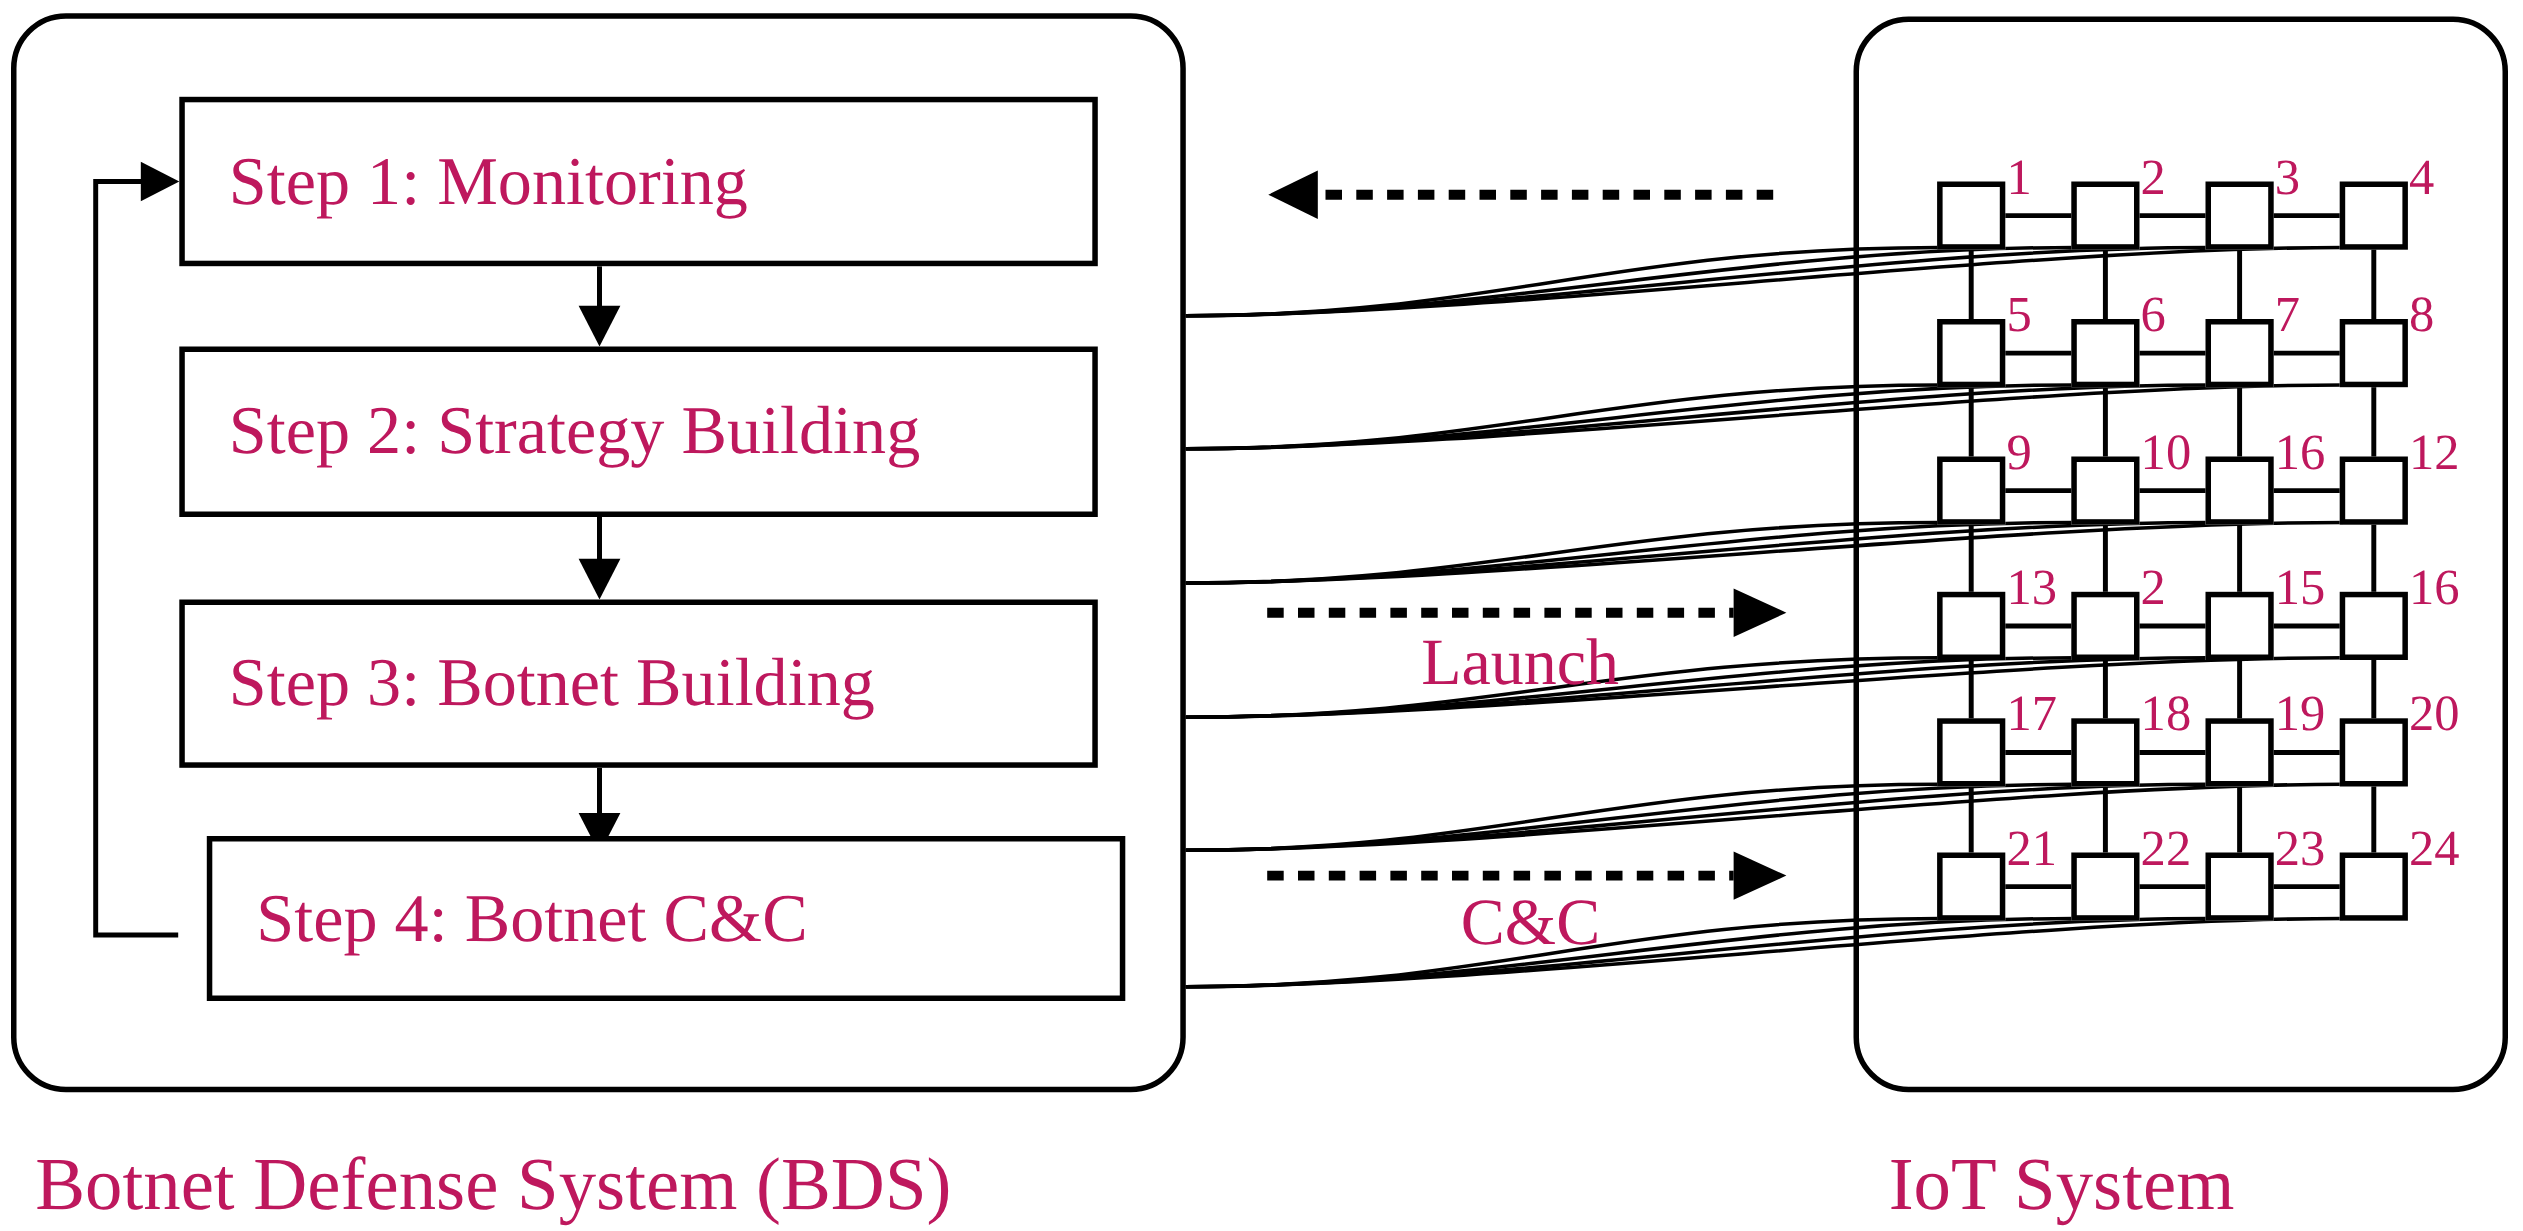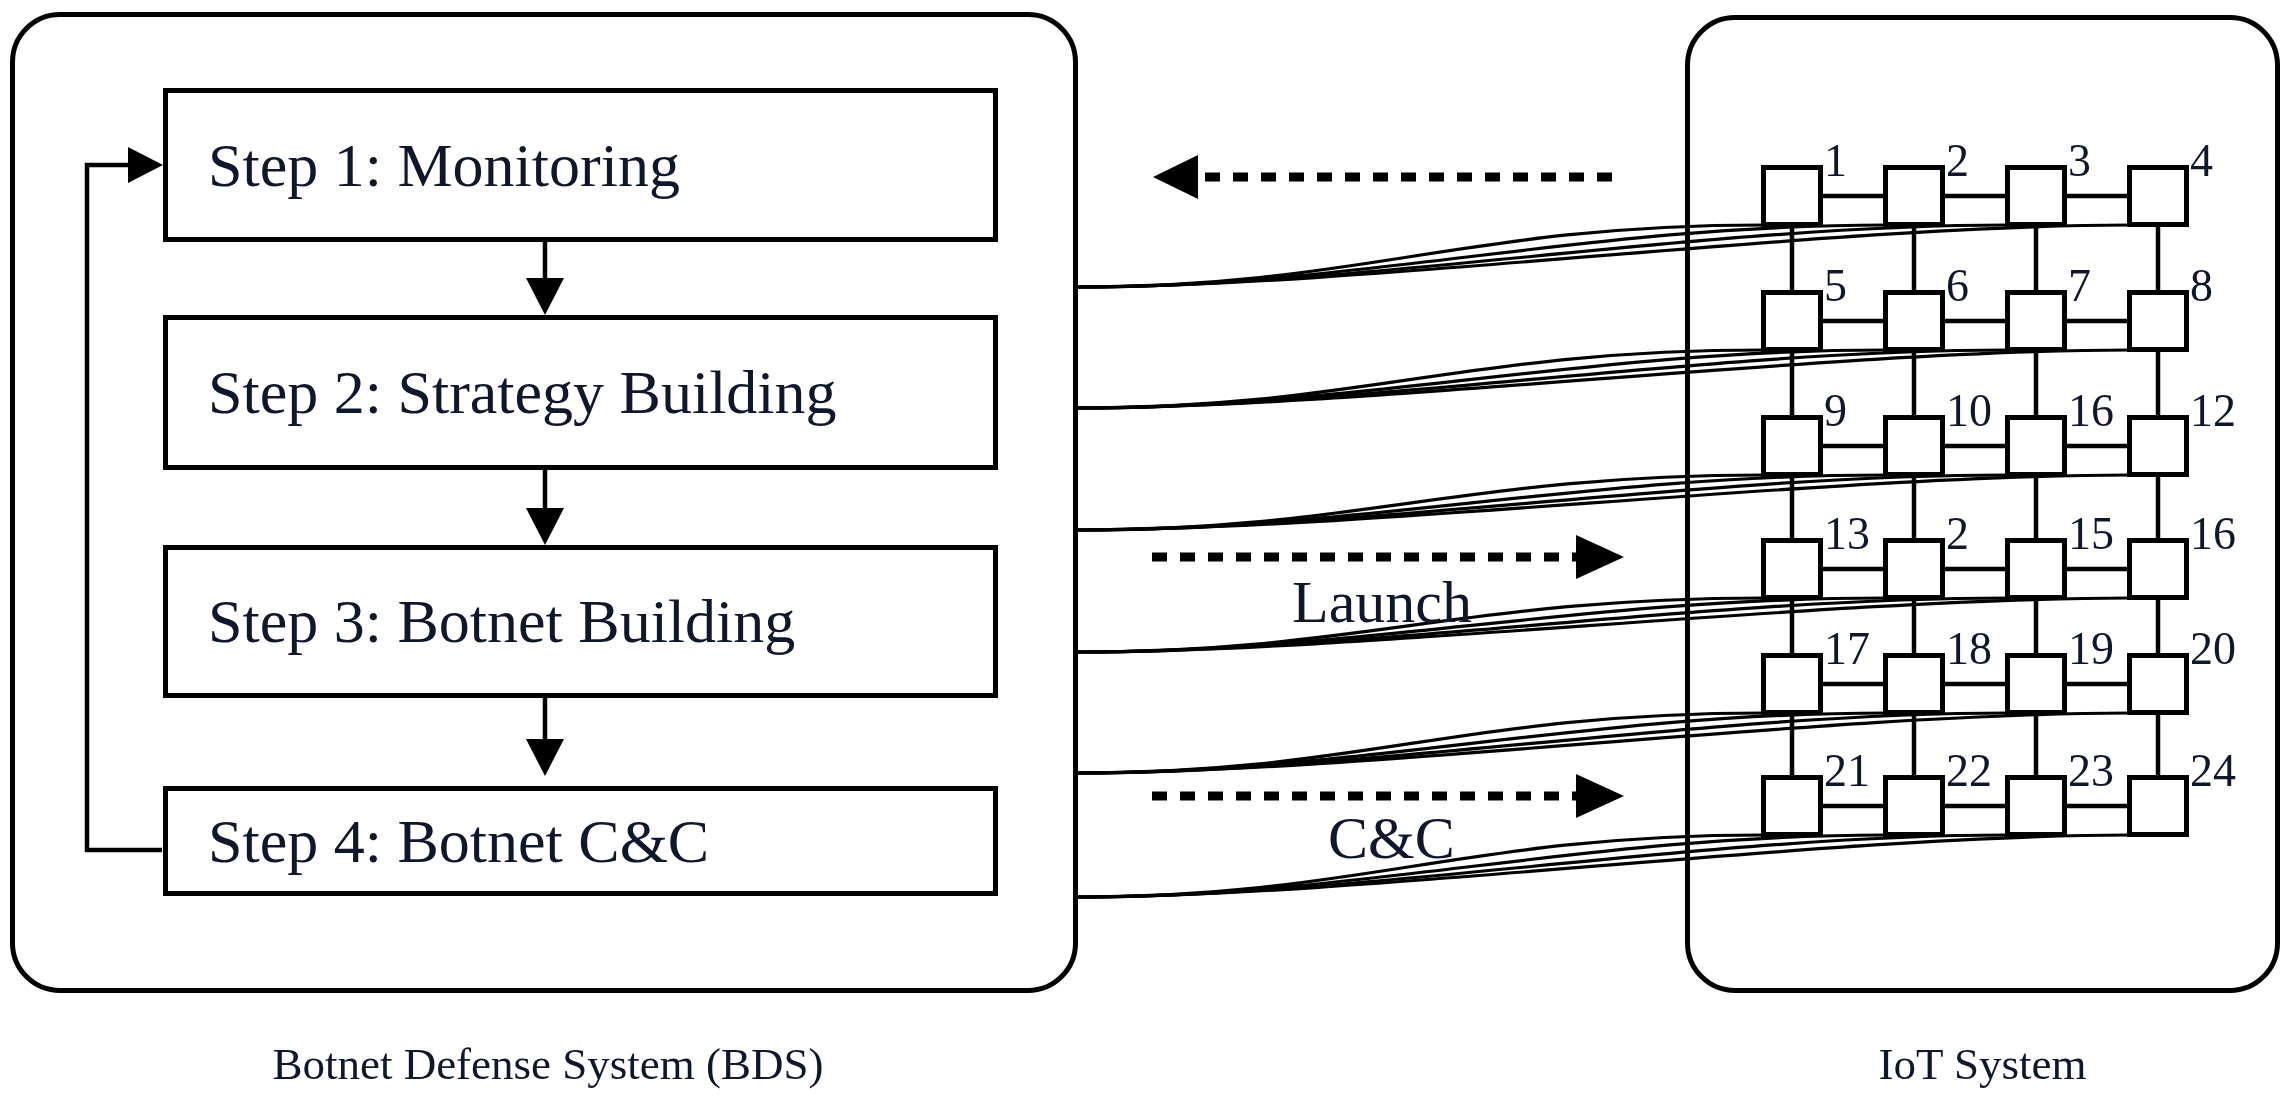--- a/index.html
+++ b/index.html
@@ -2,21 +2,21 @@
 <html><head>
 <meta charset="utf-8">
 <style>
   html, body { margin: 0; padding: 0; background: #ffffff; }
   .canvas {
     position: relative;
     width: 2294px;
     height: 1119px;
     background: #ffffff;
     font-family: "Liberation Serif", "DejaVu Serif", serif;
-    color: #0f172a;
+    color: #be185d;
     overflow: hidden;
   }
   .layer { position: absolute; left: 0; top: 0; }
   .frame {
     position: absolute;
     border: 5px solid #000;
     border-radius: 50px;
     background: transparent;
     box-sizing: border-box;
   }
@@ -50,24 +50,24 @@
     white-space: nowrap;
   }
   .flow-label {
     position: absolute;
     font-size: 60px;
     line-height: 1;
     white-space: nowrap;
   }
   .sys-label {
     position: absolute;
-    font-size: 45px;
+    font-size: 68px;
     line-height: 1;
-    text-align: center;
-    white-space: nowrap;
+    white-space: nowrap;
+    margin-left: 32px;
   }
   svg line, svg path { stroke: #000; fill: none; }
   svg polygon { fill: #000; stroke: none; }
 </style>
 </head>
 <body>
 
 <div class="canvas">
 
   <svg class="layer" width="2294" height="1119" viewBox="0 0 2294 1119">
@@ -161,21 +161,21 @@
 
   <div class="stepbox" style="top:88px; height:154px;">
     <span>Step 1: Monitoring</span>
   </div>
   <div class="stepbox" style="top:315px; height:155px;">
     <span>Step 2: Strategy Building</span>
   </div>
   <div class="stepbox" style="top:545px; height:153px;">
     <span>Step 3: Botnet Building</span>
   </div>
-  <div class="stepbox" style="top:786px; height:110px;">
+  <div class="stepbox" style="top:760px; height:150px;margin-left:25px;">
     <span>Step 4: Botnet C&amp;C</span>
   </div>
 
   <div class="frame" style="left:1685px; top:15px; width:595px; height:978px;"></div>
 
   <div class="node" style="left:1761px;top:165px">
       <span class="num">1</span>
     </div>
   <div class="node" style="left:1883px;top:165px">
       <span class="num">2</span>

